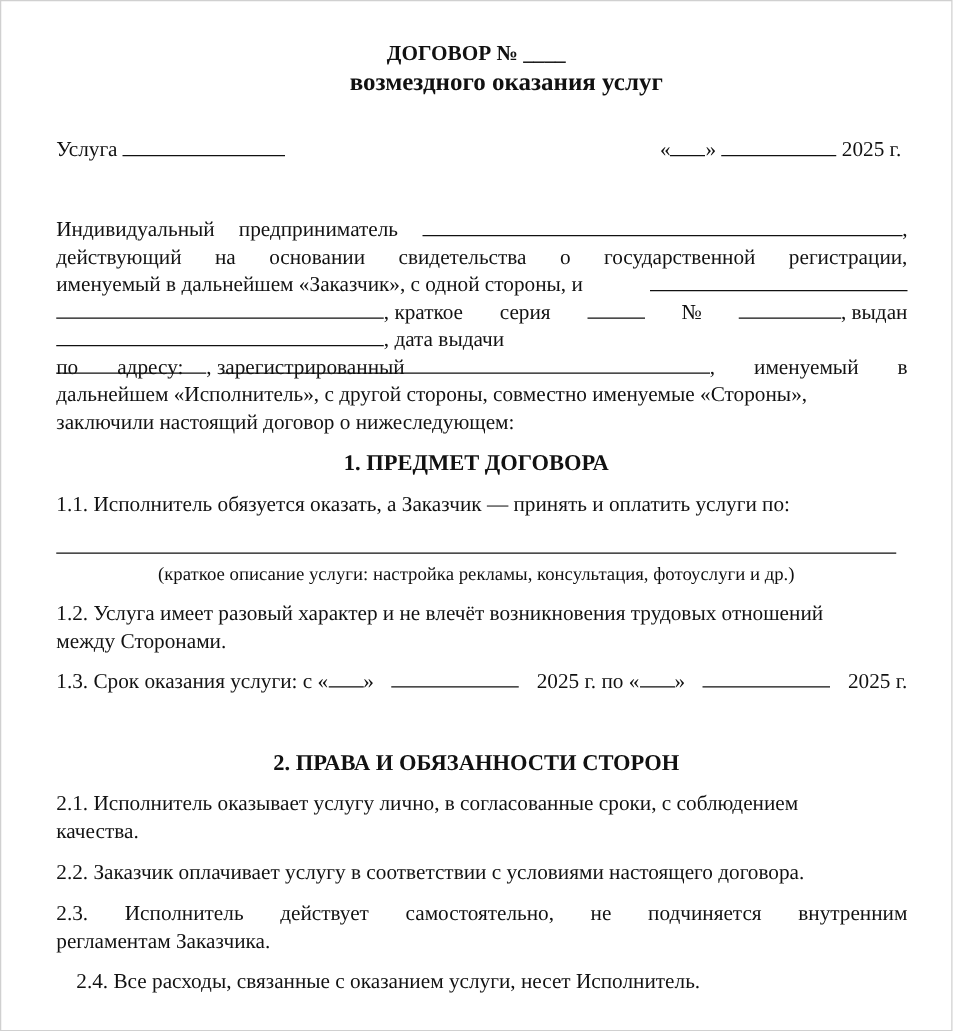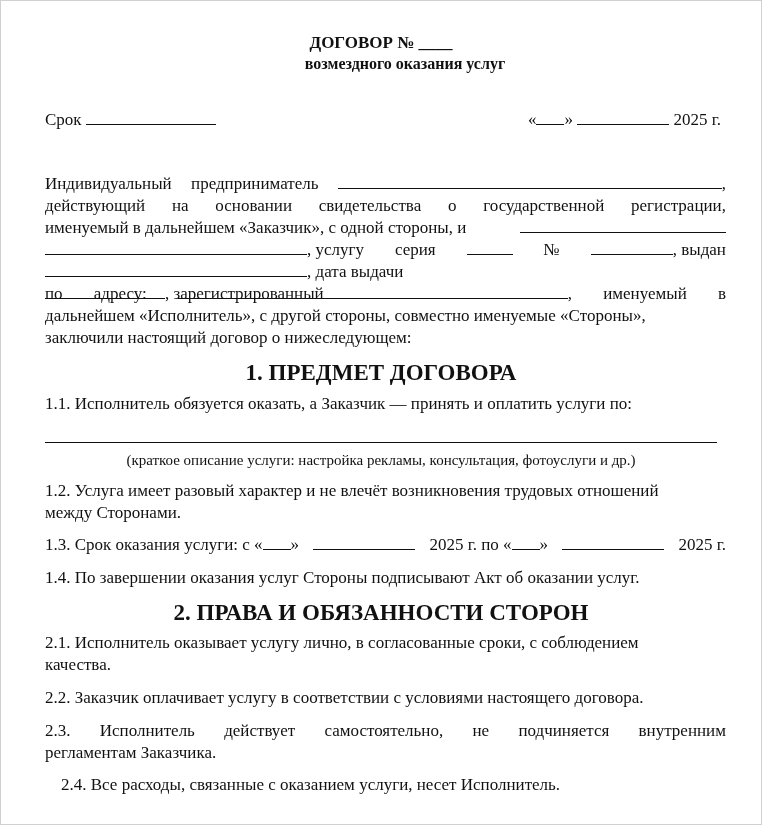--- a/index.html
+++ b/index.html
@@ -8,49 +8,49 @@
     position: relative;
     width: 760px; height: 823px;
     border: 1px solid #d0d0d0;
     background: #ffffff;
     font-family: Liberation Serif, serif;
     color: #111111;
     font-size: 17px;
   }
   .title { position: absolute; left: 0; right: 0; text-align: center; font-weight: bold; }
   .t1 { top: 32px; font-size: 17px; }
-  .t2 { top: 54px; font-size: 16px; padding-left: 48px; }
+  .t2 { top: 54px; font-size: 20px; padding-left: 48px; }
 
   .city { position: absolute; left: 44px; top: 108px; }
   .date { position: absolute; right: 40px; top: 108px; }
 
   .line {
     position: absolute; left: 44px; width: 681px;
     white-space: nowrap;
     line-height: 22px;
     height: 22px;
   }
   .justify { display: flex; justify-content: space-between; }
   .justify span { display: inline-block; }
   .u { display: inline-block; border-bottom: 1px solid #111; height: 15px; vertical-align: baseline; }
 
-  .heading { position: absolute; left: 0; right: 0; text-align: center; font-weight: bold; font-size: 23px; }
+  .heading { position: absolute; left: 0; right: 0; text-align: center; font-weight: bold; font-size: 18px; }
   .note { position: absolute; left: 0; right: 0; text-align: center; font-size: 15px; top: 451px; }
   .bigline { position: absolute; left: 44px; top: 441px; width: 672px; border-bottom: 1px solid #111; height: 0; }
 </style>
 </head>
 <body>
 
 <div class="page">
 
   <div class="title t1">ДОГОВОР № ____</div>
   <div class="title t2">возмездного оказания услуг</div>
 
   <div class="city">
-    <span>Срок</span>
+    <span>Услуга</span>
     <span class="u" style="width:130px;"></span>
   </div>
   <div class="date">
     <span>«</span><span class="u" style="width:28px;"></span><span>»</span>
     <span class="u" style="width:92px;"></span>
     <span>2025 г.</span>
   </div>
 
   <div class="line justify" style="top:172px;">
     <span>Индивидуальный</span>
@@ -64,21 +64,21 @@
     <span>свидетельства</span>
     <span>о</span>
     <span>государственной</span>
     <span>регистрации,</span>
   </div>
   <div class="line justify" style="top:216px;">
     <span>именуемый в дальнейшем «Заказчик», с одной стороны, и</span>
     <span class="u" style="width:206px;"></span>
   </div>
   <div class="line justify" style="top:238px;">
-    <span><span class="u" style="width:262px;"></span><span>, услугу</span></span>
+    <span><span class="u" style="width:262px;"></span><span>, краткое</span></span>
     <span>серия</span>
     <span class="u" style="width:46px;"></span>
     <span>№</span>
     <span><span class="u" style="width:82px;"></span><span>, выдан</span></span>
   </div>
   <div class="line justify" style="top:260px;flex-direction:column;">
     <span><span class="u" style="width:262px;"></span><span>, дата выдачи</span></span>
     <span><span class="u" style="width:120px;"></span><span>, зарегистрированный</span></span>
   </div>
   <div class="line justify" style="top:282px;">
@@ -100,21 +100,20 @@
   <div class="line" style="top:501px;">между Сторонами.</div>
 
   <div class="line justify" style="top:533px;">
     <span><span>1.3. Срок оказания услуги: с «</span><span class="u" style="width:28px;"></span><span>»</span></span>
     <span class="u" style="width:102px;"></span>
     <span><span>2025 г. по «</span><span class="u" style="width:28px;"></span><span>»</span></span>
     <span class="u" style="width:102px;"></span>
     <span>2025 г.</span>
   </div>
 
-  <div class="line" style="top:566px;">1.4. По завершении оказания услуг Стороны подписывают Акт об оказании услуг.</div>
 
   <div class="heading" style="top:599px;">2. ПРАВА И ОБЯЗАННОСТИ СТОРОН</div>
   <div class="line" style="top:631px;">2.1. Исполнитель оказывает услугу лично, в согласованные сроки, с соблюдением</div>
   <div class="line" style="top:653px;">качества.</div>
   <div class="line" style="top:686px;">2.2. Заказчик оплачивает услугу в соответствии с условиями настоящего договора.</div>
   <div class="line justify" style="top:719px;">
     <span>2.3.</span>
     <span>Исполнитель</span>
     <span>действует</span>
     <span>самостоятельно,</span>

